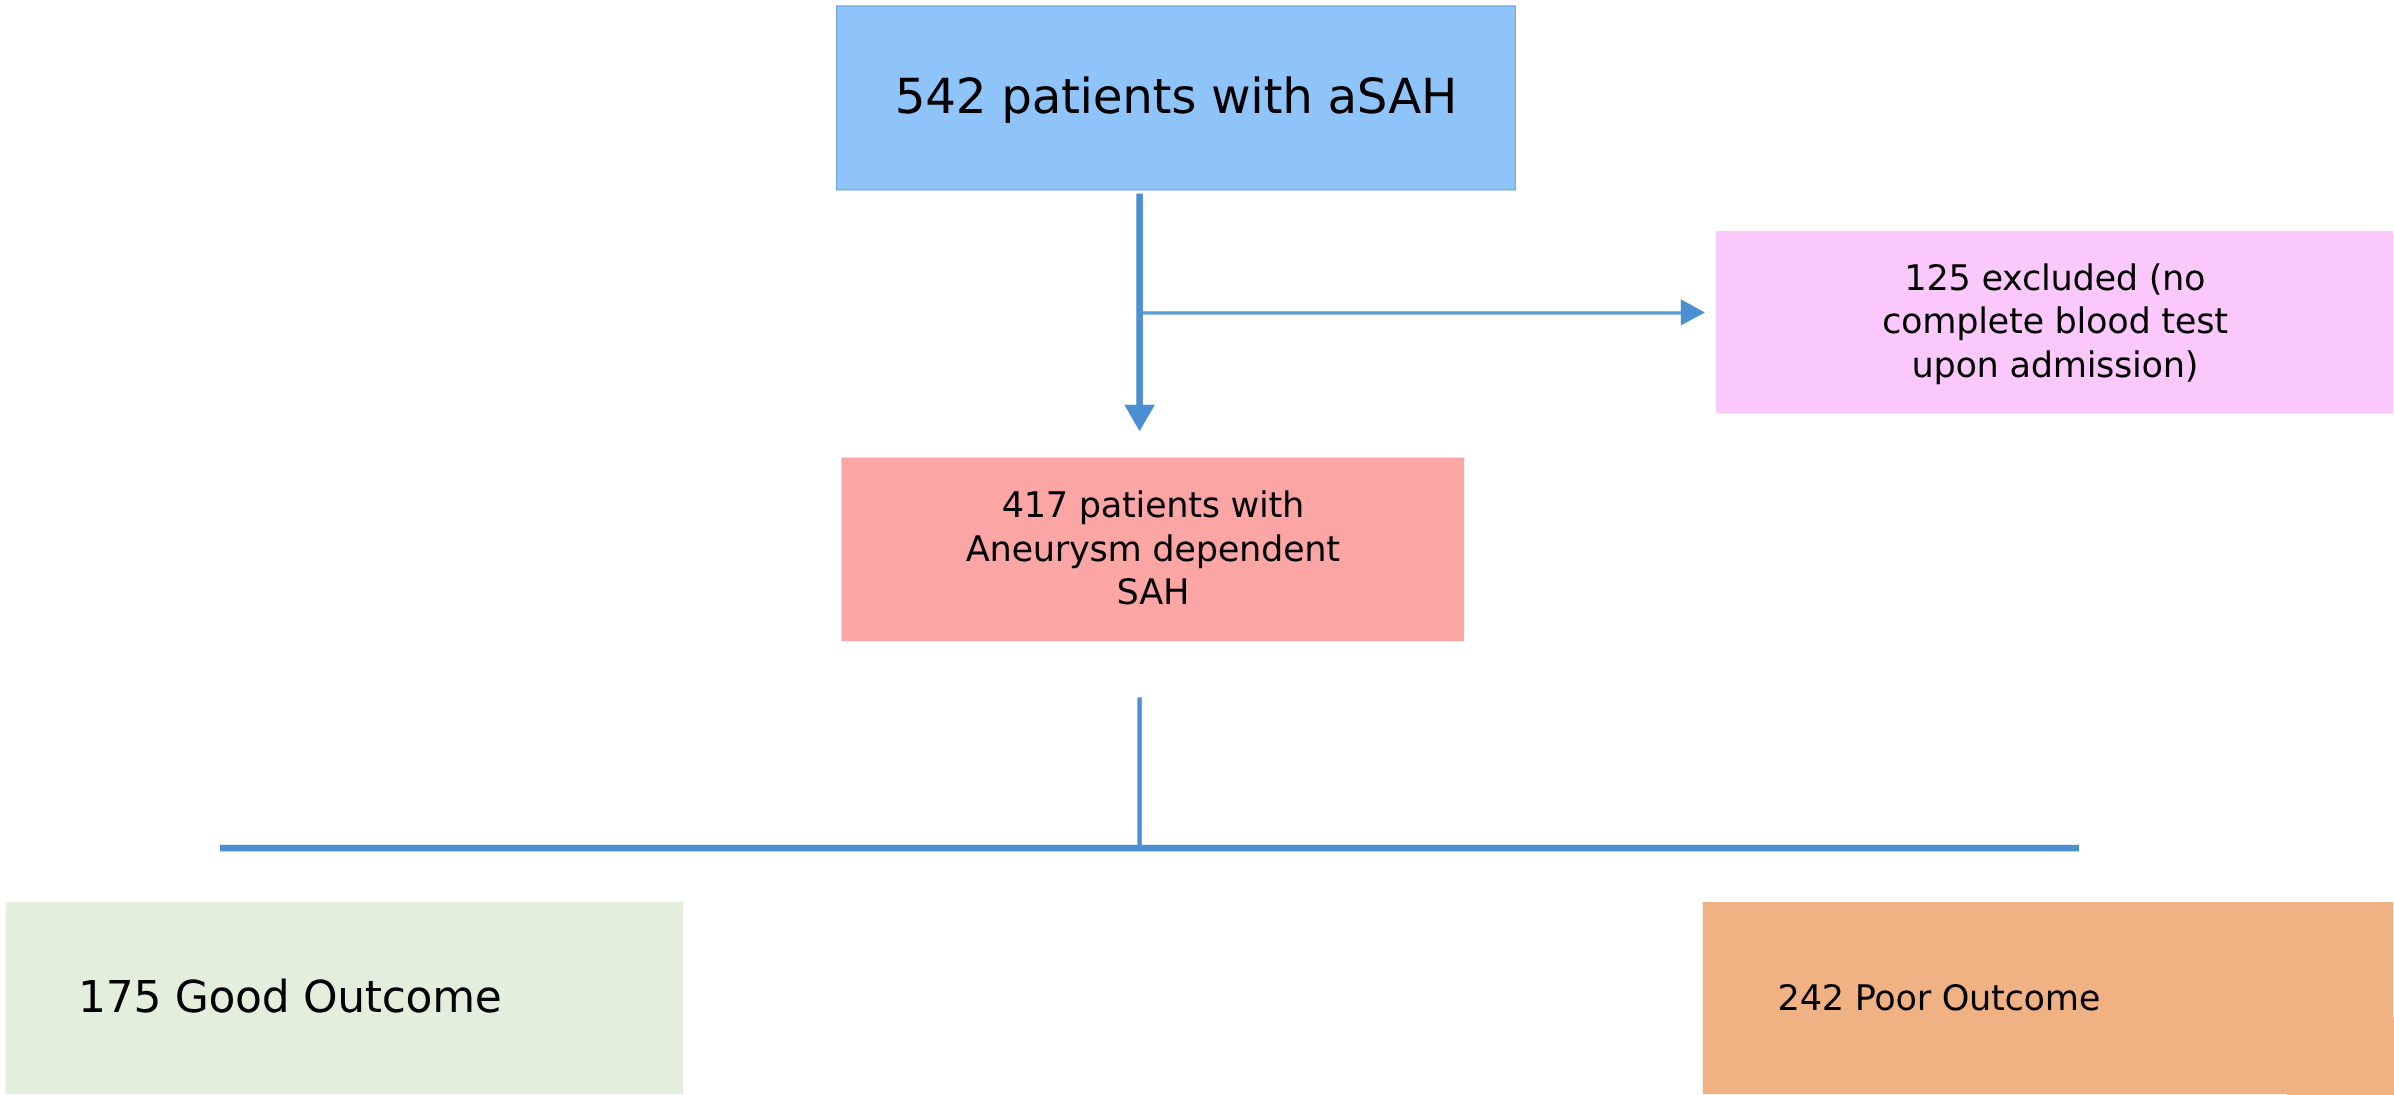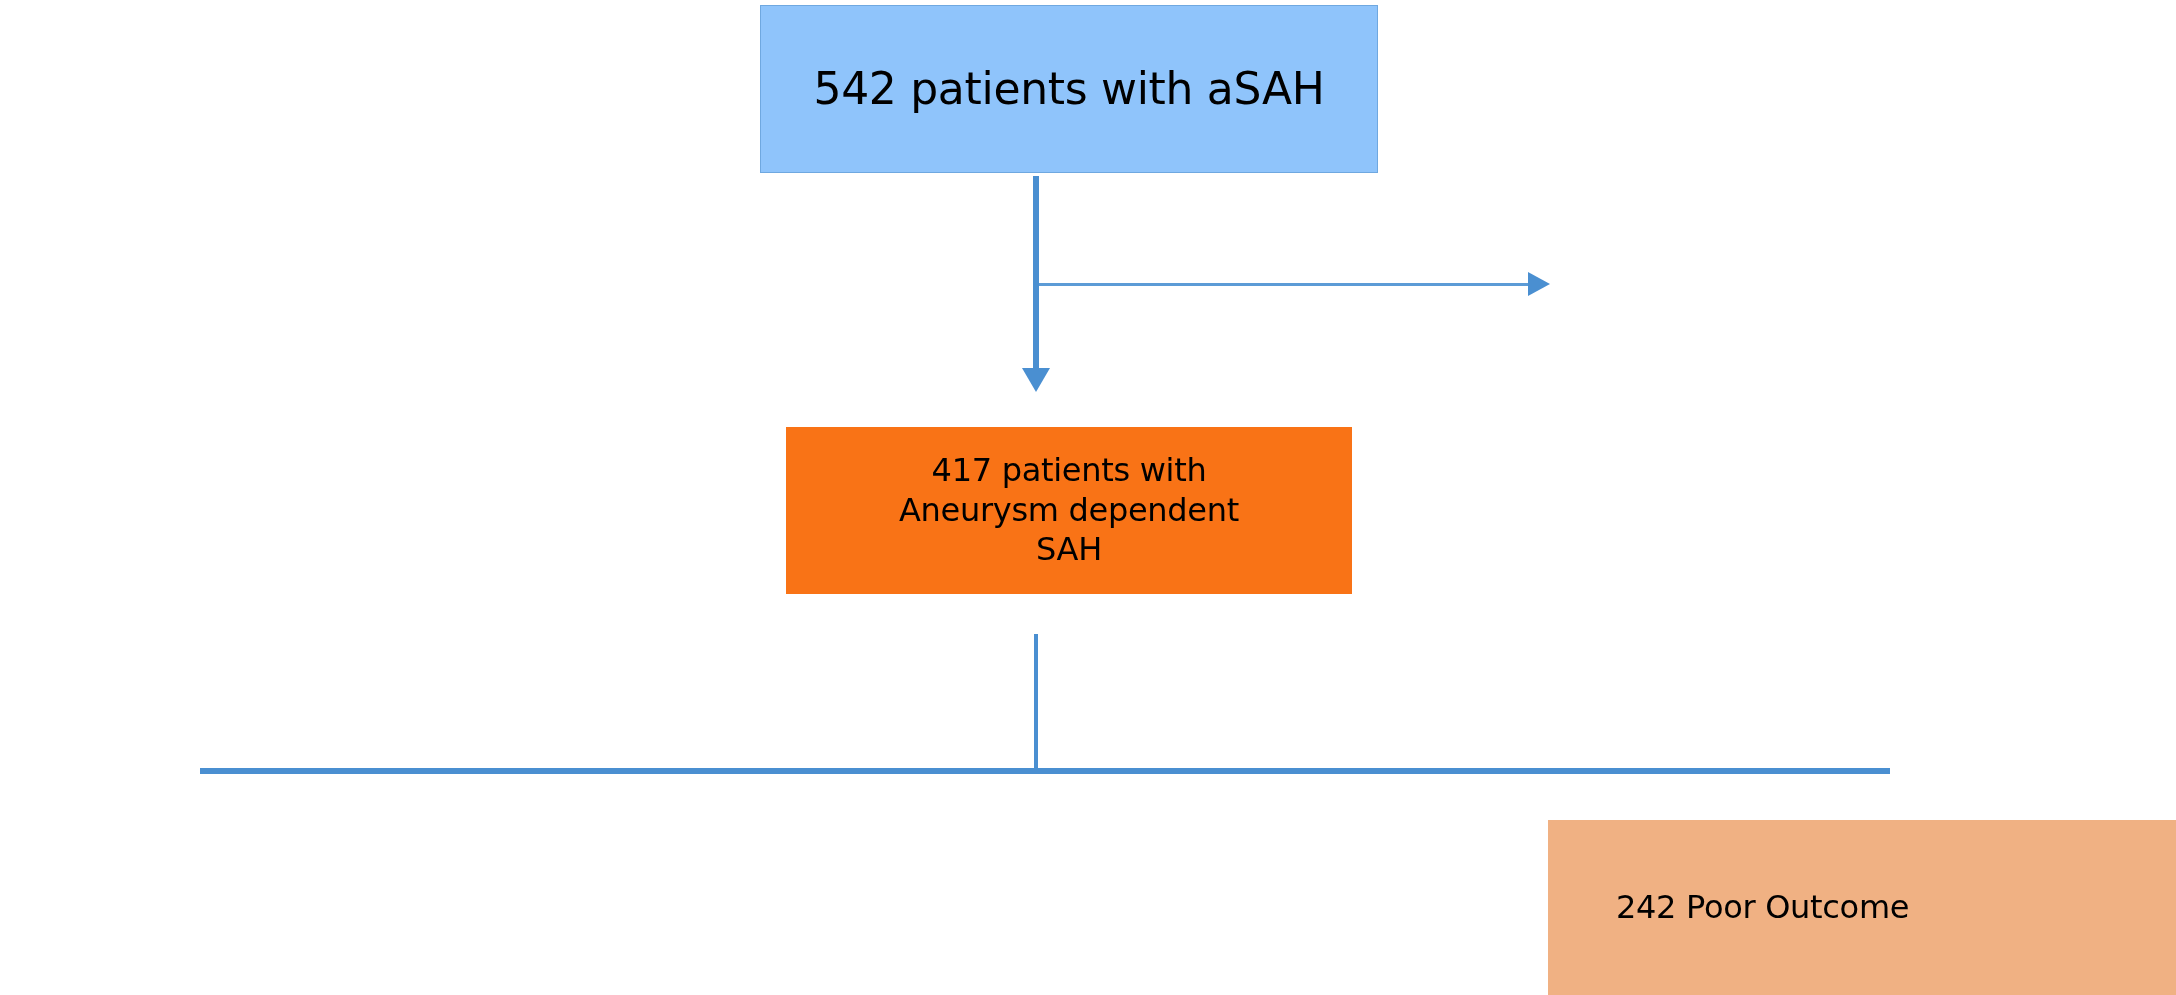--- a/index.html
+++ b/index.html
@@ -50,28 +50,27 @@
     height: 166px;
     background: #FBC8FC;
     border: 0;
     font-size: 32px;
     line-height: 1.22;
   }
 
   
   #box-included {
     left: 765px;
-    top: 427px;
+    top: 416px;
     width: 566px;
     height: 167px;
-    background: #f97316;
+    background: #fca5a5;
     border: 0;
     font-size: 32px;
     line-height: 1.24;
-    margin-left: 21px;
   }
 
   
   #box-good {
     left: 5px;
     top: 820px;
     width: 616px;
     height: 175px;
     background: #E3EEDC;
     border: 0;
@@ -154,24 +153,28 @@
 <div id="canvas">
 
   <div class="node" id="box-total">542 patients with aSAH</div>
 
   <div class="conn" id="arrow-down-shaft"></div>
   <div id="arrow-down-head"></div>
 
   <div class="conn" id="arrow-right-shaft"></div>
   <div id="arrow-right-head"></div>
 
+  <div class="node" id="box-excluded">125 excluded (no
+complete blood test
+upon admission)</div>
 
   <div class="node" id="box-included">417 patients with
 Aneurysm dependent
 SAH</div>
 
   <div class="conn" id="split-stem"></div>
   <div class="conn" id="split-bar"></div>
 
+  <div class="node" id="box-good">175 Good Outcome</div>
 
   <div class="node" id="box-poor">242  Poor Outcome</div>
 
 </div>
 
 </body></html>

